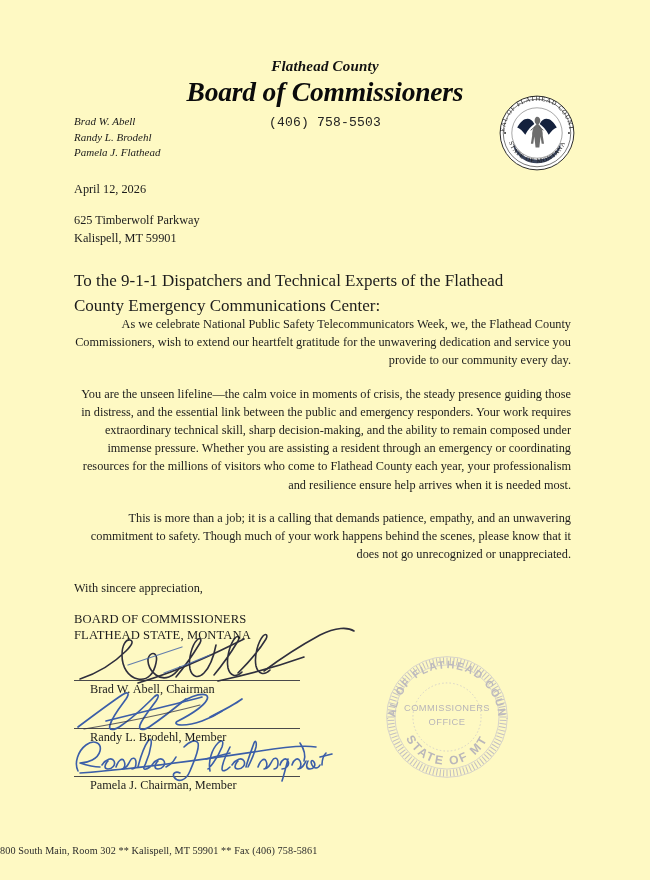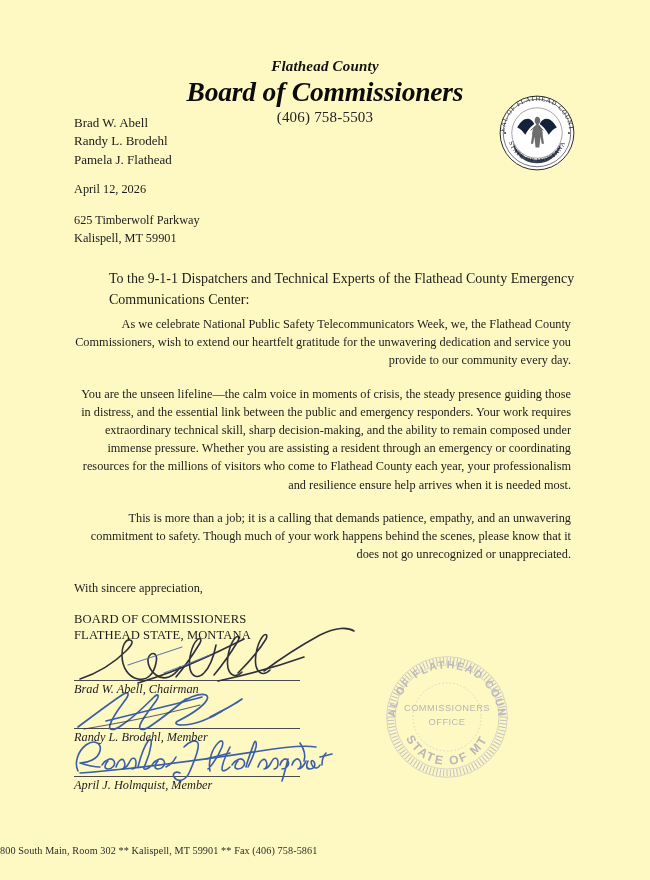--- a/index.html
+++ b/index.html
@@ -48,33 +48,35 @@
   .lh-board {
     font-style: italic;
     font-weight: bold;
     font-size: 27.5px;
     line-height: 1.15;
     margin-top: 1px;
     letter-spacing: -0.2px;
     color: #0b0b0b;
   }
   .lh-phone {
-    font-size: 15px;
-    margin-top: 2px;
+    font-size: 13px;
+    margin-top: 8px;
     letter-spacing: 0.2px;
     color: #222;
+    font-family: Liberation Mono, monospace;
   }
 
   .lh-names {
     position: absolute;
     top: 114px;
     left: 74px;
-    font-size: 13px;
+    font-size: 11px;
     line-height: 1.42;
     color: #1a1a1a;
+    font-style: italic;
   }
   .lh-names div { white-space: nowrap; }
 
   
   .lh-seal {
     position: absolute;
     top: 88px;
     left: 492px;
     width: 90px;
     height: 90px;
@@ -95,24 +97,23 @@
   }
   .recipient {
     position: absolute;
     top: 211px;
     font-size: 12.3px;
     line-height: 1.47;
   }
   .salutation {
     position: absolute;
     top: 269px;
-    font-size: 14px;
+    font-size: 17px;
     line-height: 1.47;
     width: 470px;
-    margin-left: 35px;
   }
   .paras {
     position: absolute;
     top: 315px;
     width: 497px;
   }
   .para {
     font-size: 12.3px;
     line-height: 1.475;
     margin: 0 0 15.5px 0;
@@ -148,26 +149,25 @@
   }
   .sig-line {
     position: absolute;
     left: 0;
     bottom: 14px;
     width: 226px;
     border-bottom: 1px solid #4a4a4a;
   }
   .sig-name {
     position: absolute;
-    left: 0;
+    left: 16px;
     bottom: -2px;
     font-size: 12.3px;
     white-space: nowrap;
     z-index: 3;
-    font-style: italic;
   }
   .sig-ink {
     position: absolute;
     pointer-events: none;
     z-index: 2;
   }
   .sig-ink svg { display: block; overflow: visible; }
 
   
   .emboss {
@@ -353,21 +353,21 @@
                        C250,44 254,44 256,40"></path>
               <path d="M258,40 C258,34 260,30 262,28"></path>
               <path d="M256,32 C260,31 264,30 268,29"></path>
 
               <path d="M16,48 C70,44 130,36 196,26 C220,22 238,20 252,22"></path>
               <path d="M236,18 C240,24 242,30 240,36"></path>
             </g>
           </svg>
         </div>
         <div class="sig-line"></div>
-        <div class="sig-name">April J. Holmquist, Member</div>
+        <div class="sig-name">Pamela J. Chairman, Member</div>
       </div>
 
     </div>
   </div>
 
   <div class="emboss">
     <svg viewBox="0 0 150 150" xmlns="http://www.w3.org/2000/svg">
       <defs>
         <path id="eArcTop" d="M 22,78 A 53,53 0 0 1 128,78" fill="none"></path>
         <path id="eArcBot" d="M 29,78 A 46,46 0 0 0 121,78" fill="none"></path>

